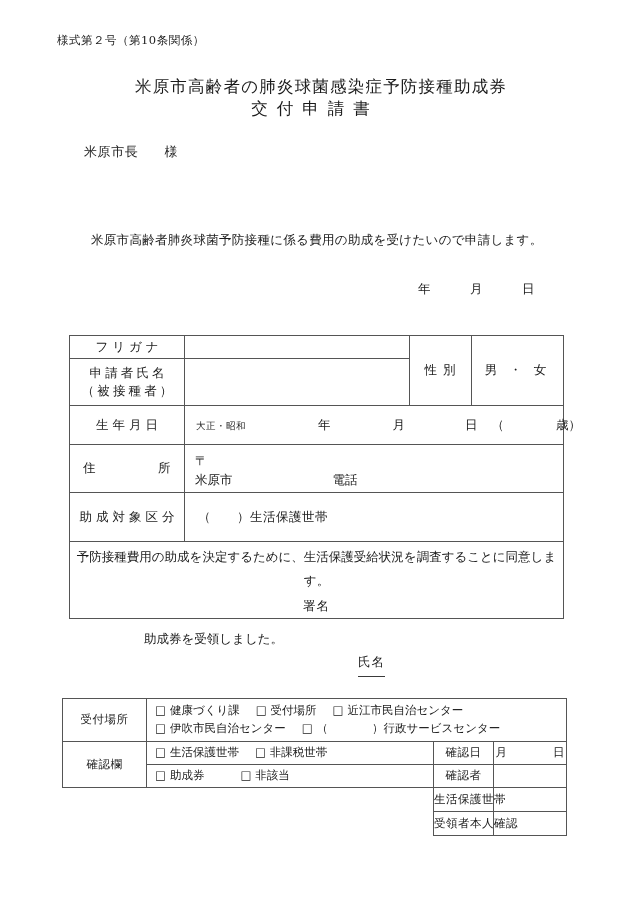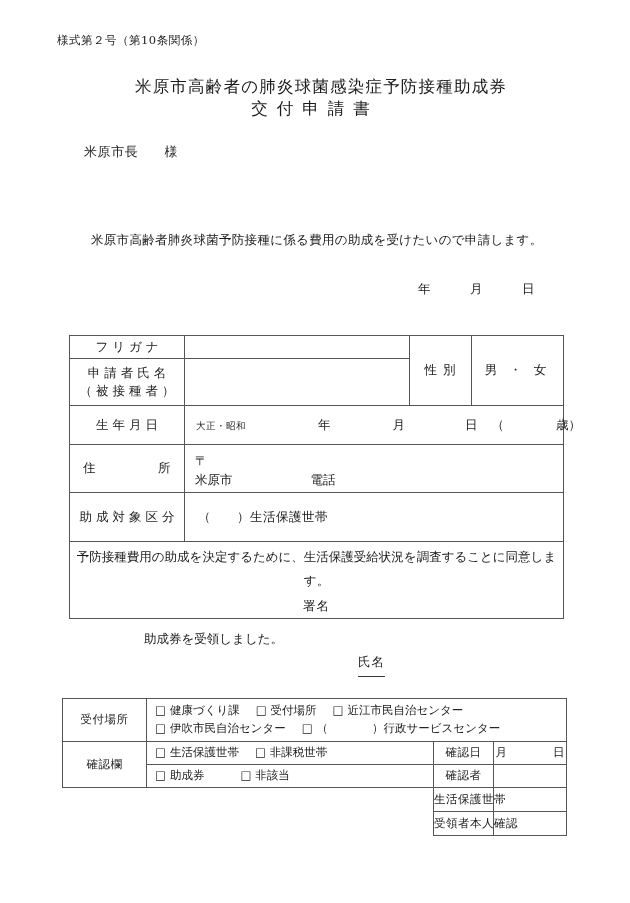--- a/index.html
+++ b/index.html
@@ -120,20 +120,21 @@
   .cell-name { height: 46px; }
   .cell-birth { height: 38px; }
   .cell-addr { height: 47px; }
   .cell-kubun { height: 48px; }
   .cell-consent { height: 64px; }
 
   .name-label-inner {
     text-align: center;
     line-height: 1.45;
     white-space: nowrap;
+    font-family: Liberation Serif, serif;
   }
   .sex-label { text-align: center; white-space: nowrap; letter-spacing: 1px; }
   .sex-value { text-align: center; white-space: nowrap; letter-spacing: 4px; padding-left: 4px;}
 
   .birth-row {
     display: flex;
     align-items: baseline;
     padding-left: 11px;
     white-space: nowrap;
   }
@@ -142,21 +143,21 @@
   .birth-m { padding-left: 62px; }
   .birth-d { padding-left: 60px; }
   .birth-paren { padding-left: 14px; }
   .birth-age { padding-left: 52px; }
 
   .addr-inner {
     padding: 5px 0 0 10px;
     line-height: 1.5;
     white-space: nowrap;
   }
-  .addr-tel { padding-left: 78px; }
+  .addr-tel { padding-left: 100px; }
 
   .kubun-inner { padding-left: 13px; white-space: nowrap; letter-spacing: 0.5px; }
 
   .consent-inner {
     text-align: center;
     line-height: 1.95;
     padding-top: 3px;
   }
   .consent-sign { letter-spacing: 1px; }
 

